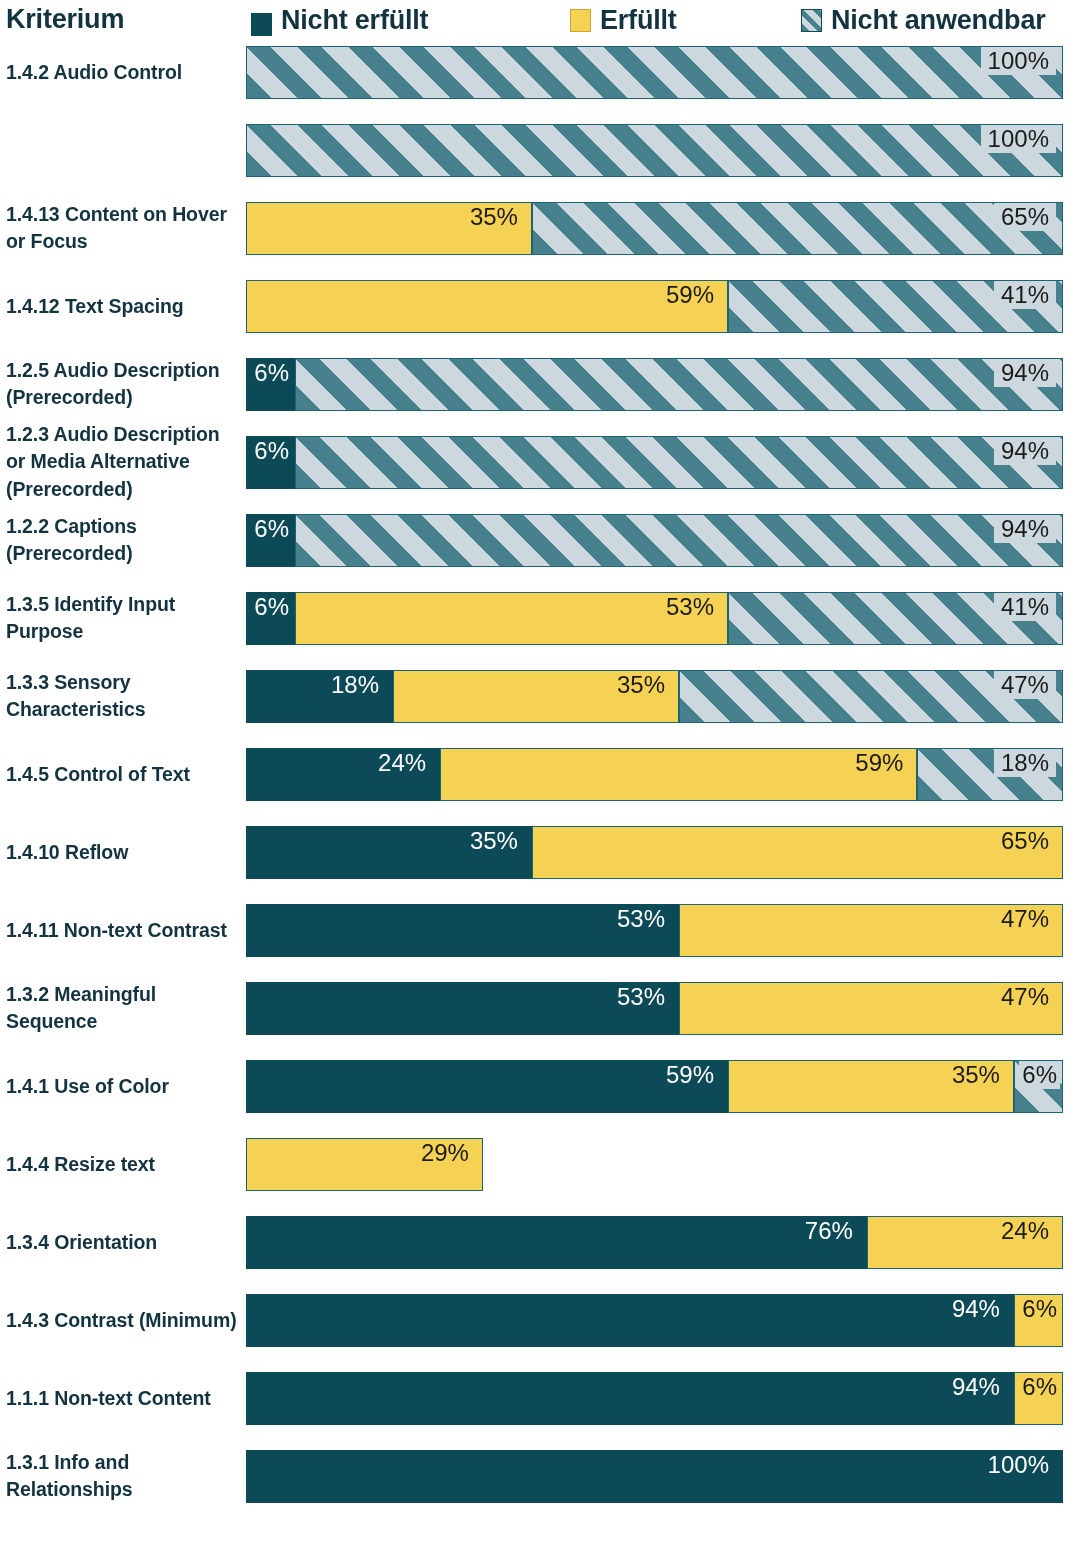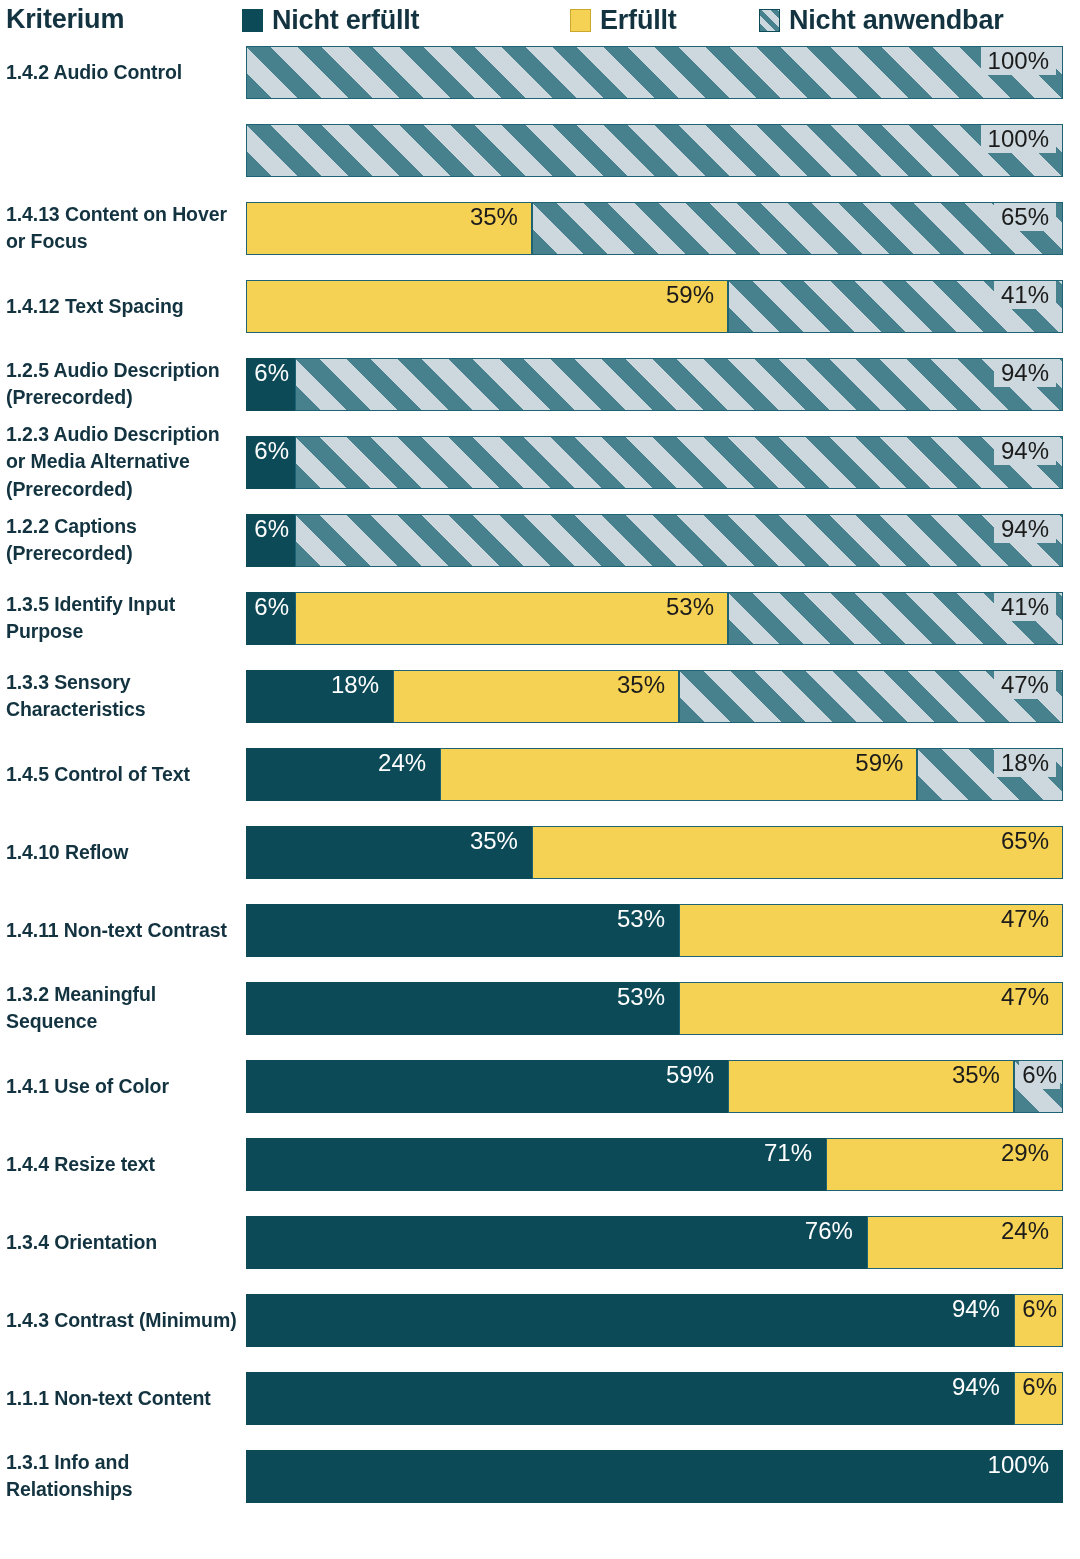--- a/index.html
+++ b/index.html
@@ -34,23 +34,23 @@
     border:1px solid #0d4a58;box-sizing:border-box;
   }
   .sw-dark{background:#0d4a58;}
   .sw-yellow{background:#f5d254;border-color:#caa72d;}
   .sw-hatch{
     background-color:#ccd8dd;
     background-image:repeating-linear-gradient(45deg,
         #47818e 0px,#47818e 5px,
         #ccd8dd 5px,#ccd8dd 11px);
   }
-  #lg-nicht-erfuellt{left:242px;}
+  #lg-nicht-erfuellt{left:251px;align-items:flex-end;}
   #lg-erfuellt{left:570px;justify-content:flex-end;}
-  #lg-nicht-anwendbar{left:759px;}
+  #lg-nicht-anwendbar{left:801px;}
 
   
   .chart{position:absolute;left:0;top:46px;width:1080px;}
   .row{
     position:relative;
     height:53px;
     margin-bottom:25px;
     border-radius:20px;
   }
   .row-label{
@@ -284,23 +284,20 @@
             <span class="seg-val">35%</span>
           </div>
           <div class="seg s-hatch narrow" style="width: 6%;">
             <span class="seg-val">6%</span>
           </div>
         </div>
       </div>
       <div class="row">
         <div class="row-label">1.4.4 Resize text</div>
         <div class="bar">
-          <div class="seg s-dark" style="width: 71%;">
-            <span class="seg-val">71%</span>
-          </div>
           <div class="seg s-yellow" style="width: 29%;">
             <span class="seg-val">29%</span>
           </div>
         </div>
       </div>
       <div class="row">
         <div class="row-label">1.3.4 Orientation</div>
         <div class="bar">
           <div class="seg s-dark" style="width: 76%;">
             <span class="seg-val">76%</span>

